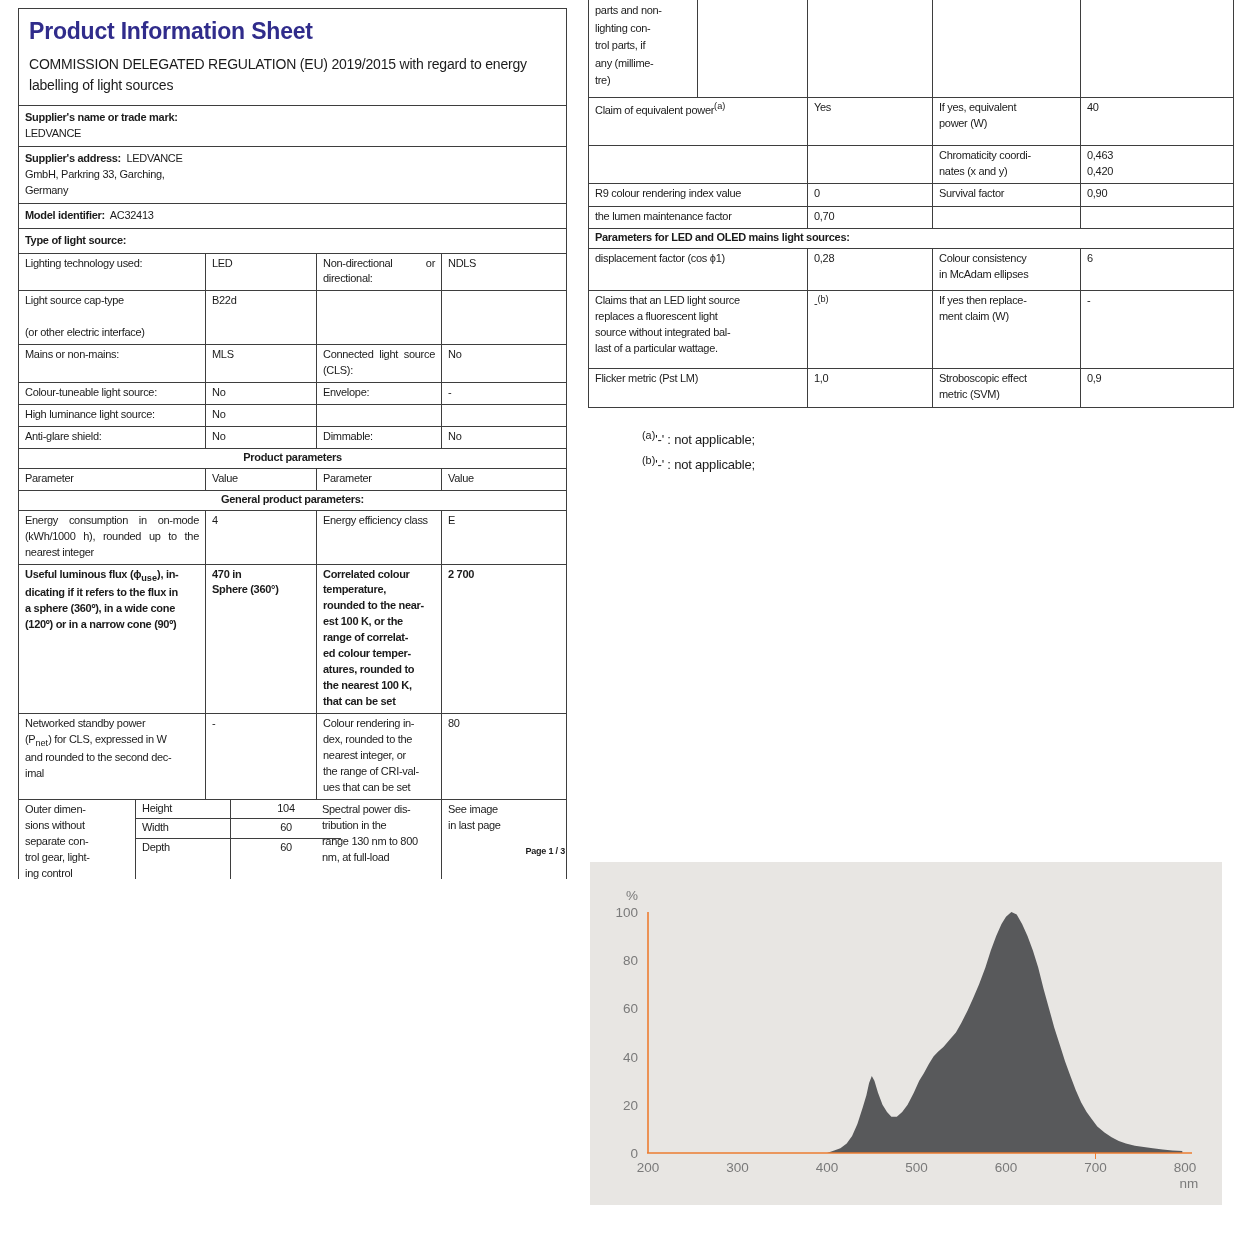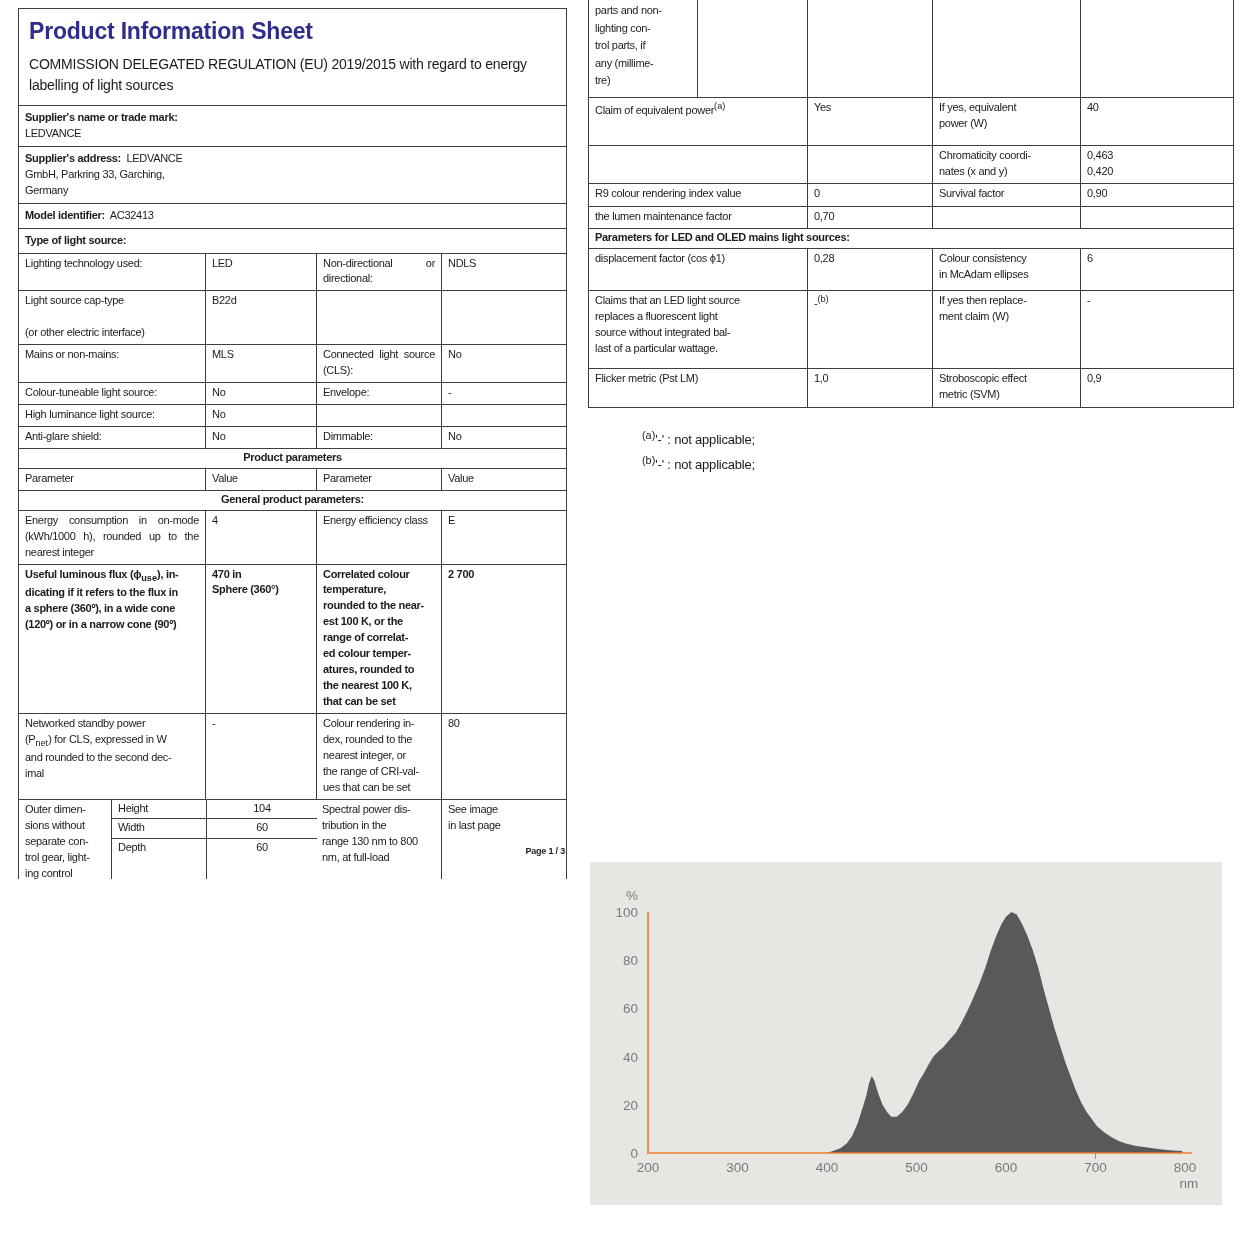--- a/index.html
+++ b/index.html
@@ -32,21 +32,21 @@
   .kv b{letter-spacing:-0.3px;}
 
   
   .lr0{min-height:37px;} .lr1{min-height:41px;} .lr2{min-height:36px;}
   .lr3{min-height:19px;} .lr4{min-height:18px;} .lr5{min-height:19px;}
   .lr6{min-height:19px;} .lr7{min-height:52px;} .lr8{min-height:148px;font-weight:bold;}
   .lr9{min-height:69px;} .lr10{min-height:86px;} .lr11{height:80px;overflow:hidden;}
 
   
   .dimsrow{grid-template-columns:92px 205px 125px 125px !important;}
-  .dims{display:grid;grid-template-rows:18px 20px auto;border-left:1px solid var(--bc);}
+  .dims{display:grid;grid-template-rows:18px 20px auto;border-left:1px solid var(--bc);margin-left:24px;}
   .dimline{display:grid;grid-template-columns:94px 111px;}
   .dimline + .dimline{border-top:1px solid var(--bc);}
   .dimline .dc{padding:1px 6px;box-sizing:border-box;}
   .dimline .dc + .dc{border-left:1px solid var(--bc);text-align:center;}
 
   .page-ind{position:absolute;left:18px;top:846px;width:547px;text-align:right;font-size:9px;font-weight:bold;letter-spacing:-0.2px;}
 
   
   .rt{left:588px;top:0;width:644px;}
   .rt .row:first-child{border-top:none;}

